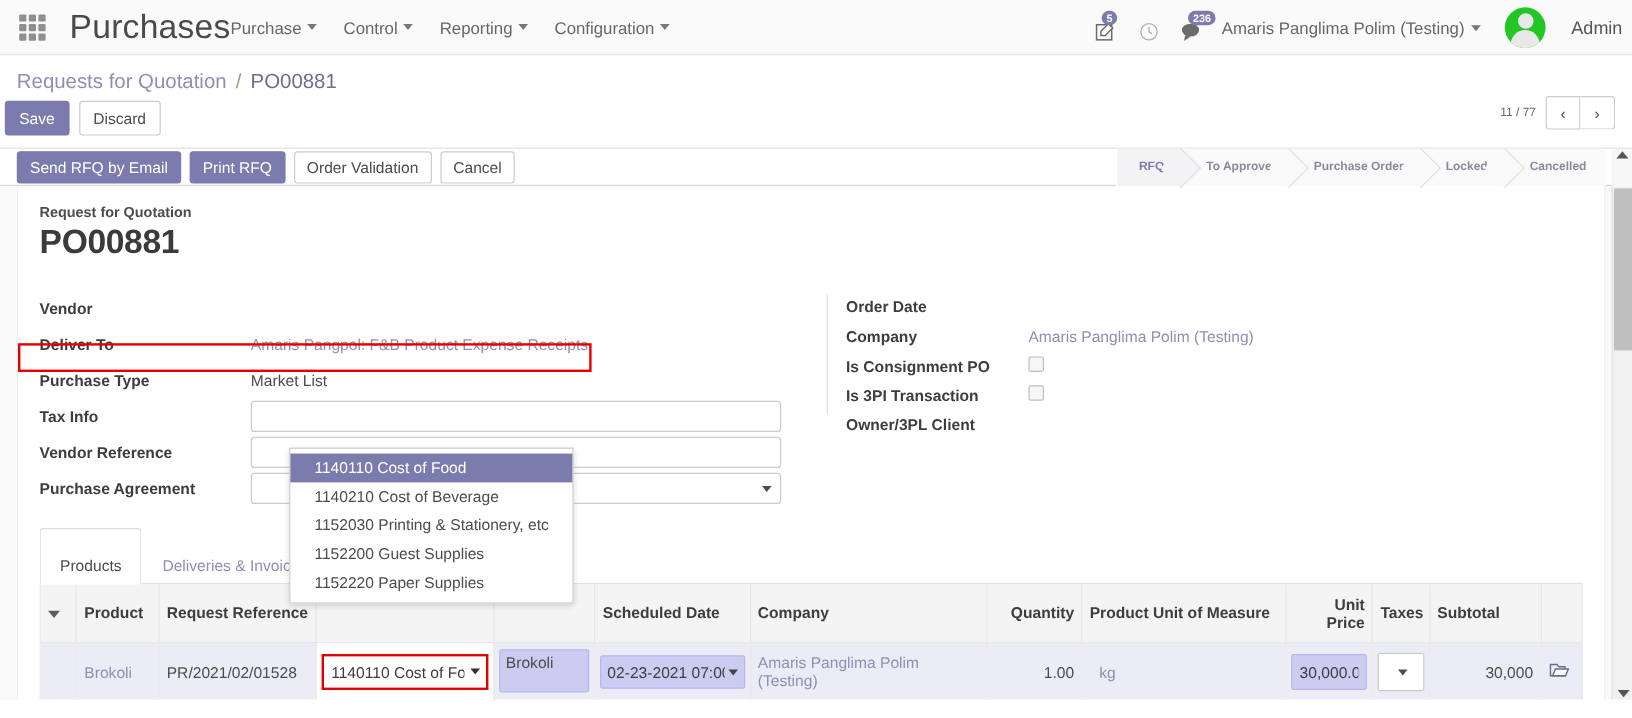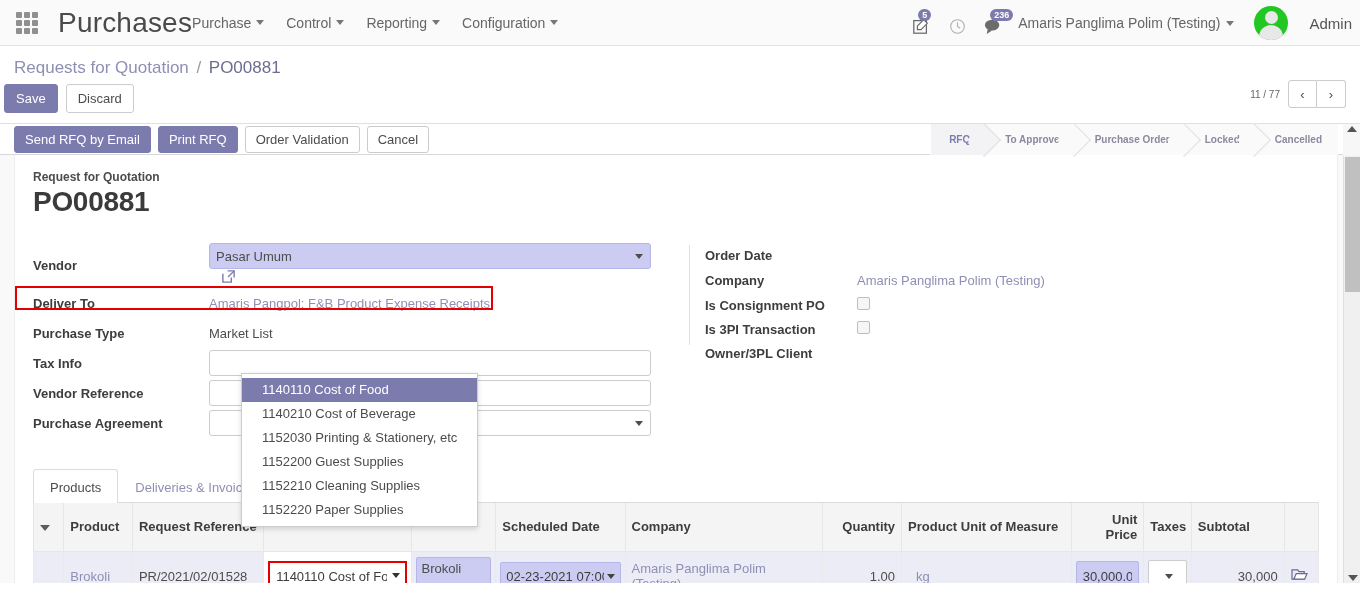--- a/index.html
+++ b/index.html
@@ -263,21 +263,21 @@
   .dd-item.sel { background: #7c7bad; color: #fff; }
 
   
   .notebook { margin-top: 30px; }
   .tabs {
     display: flex; align-items: flex-end;
     border-bottom: 1px solid #dcdcdc;
     height: 34px;
   }
   .tab {
-    padding: 10px 16px 8px 16px;
+    padding: 23px 16px 8px 16px;
     font-size: 13px;
     color: #8f8fb5;
     cursor: pointer;
     border: 1px solid transparent;
     border-bottom: none;
     margin-bottom: -1px;
     background: transparent;
   }
   .tab.active {
     color: #4c4c4c;
@@ -508,33 +508,20 @@
 
     <div class="sheet-sub">Request for Quotation</div>
     <div class="sheet-title">PO00881</div>
 
     <div class="form-grid">
 
       <div class="col-left">
 
         <div class="frow">
           <div class="flabel">Vendor</div>
-          <div class="fvalue">
-            <span class="select-wrap" style="display:inline-block;">
-              <input class="input filled" value="Pasar Umum" style="">
-              <span class="select-caret"></span>
-            </span>
-            <span class="ext-link-icon">
-              <svg width="15" height="15" viewBox="0 0 16 16">
-                <path d="M2 5 L2 14 L11 14 L11 9" fill="none" stroke="#7c7bad" stroke-width="1.5"></path>
-                <path d="M7 2 L14 2 L14 9" fill="none" stroke="#7c7bad" stroke-width="1.5"></path>
-                <path d="M7.5 8.5 L14 2" fill="none" stroke="#7c7bad" stroke-width="1.5"></path>
-              </svg>
-            </span>
-          </div>
         </div>
 
         <div class="frow">
           <div class="flabel">Deliver To</div>
           <div class="fvalue readonly-link">Amaris Pangpol: F&amp;B Product Expense Receipts</div>
         </div>
 
         <div class="frow">
           <div class="flabel">Purchase Type</div>
           <div class="fvalue text-plain">Market List</div>
@@ -675,21 +662,20 @@
     </div>
 
     <div class="hl-box" id="hl-deliver"></div>
   </div>
 
   <div class="dropdown-pop">
     <div class="dd-item sel">1140110 Cost of Food</div>
     <div class="dd-item">1140210 Cost of Beverage</div>
     <div class="dd-item">1152030 Printing &amp; Stationery, etc</div>
     <div class="dd-item">1152200 Guest Supplies</div>
-    <div class="dd-item">1152210 Cleaning Supplies</div>
     <div class="dd-item">1152220 Paper Supplies</div>
   </div>
 
   <div class="vscroll">
     <div class="vthumb"></div>
     <div class="vdown"></div>
   </div>
 </div>
 
 </body></html>

